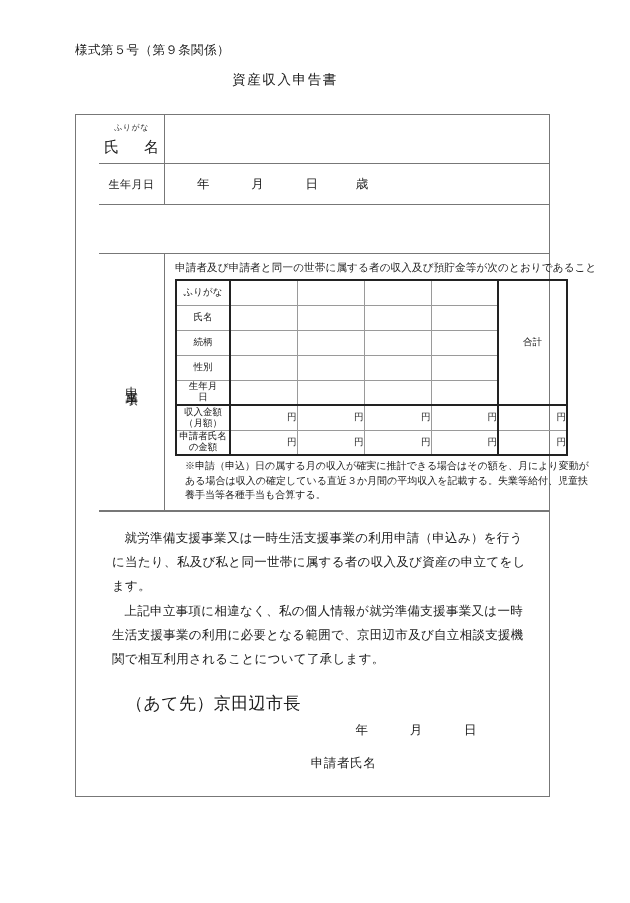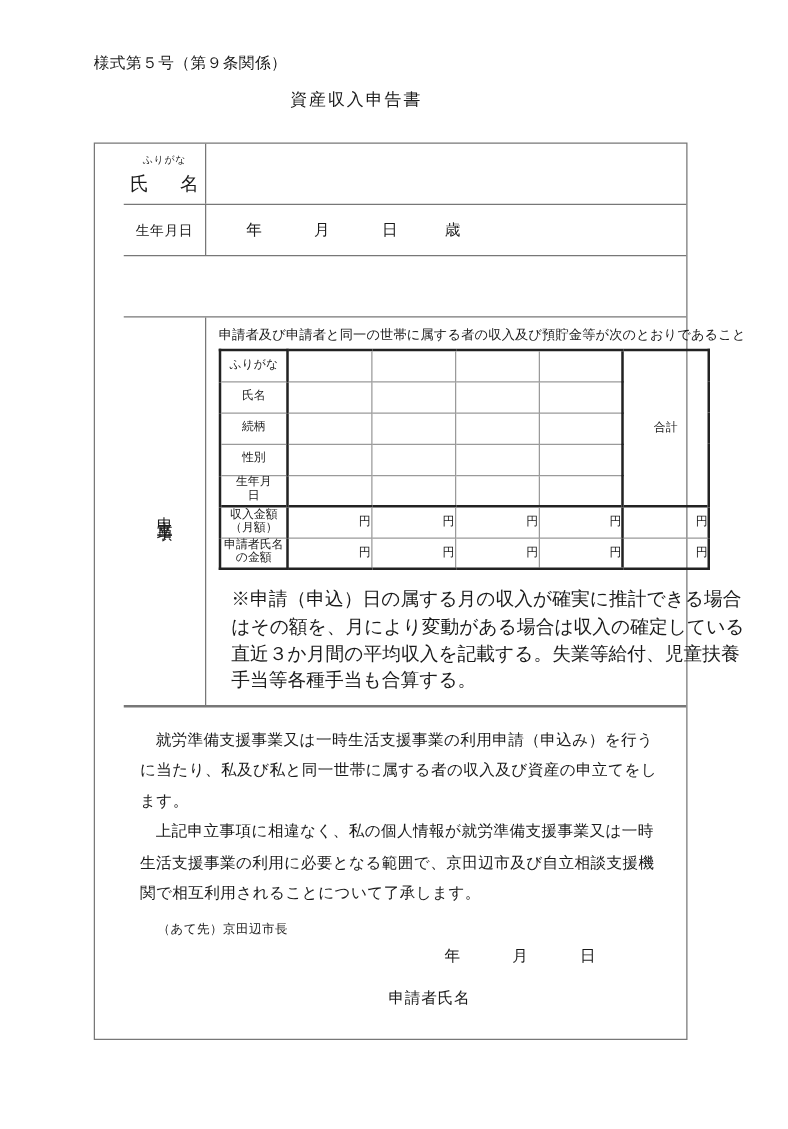--- a/index.html
+++ b/index.html
@@ -192,42 +192,42 @@
     text-align: right;
     padding-right: 5px;
     font-size: 9.5px;
     height: 33px;
     border-left: 2px solid #222222 !important;
     border-right: 2px solid #222222 !important;
   }
   td.hdr-money { height: 33px; }
 
   .table-note {
-    font-size: 15px;
+    font-size: 10px;
     line-height: 1.45;
-    margin-top: 14px;
+    margin-top: 3px;
     padding-left: 12px;
     text-indent: 0;
     letter-spacing: 0px;
   }
 
   
   .statement {
     padding: 14px 16px 10px 13px;
   }
   .para {
     font-size: 12.5px;
     line-height: 1.95;
     text-indent: 1em;
     letter-spacing: 0.3px;
     margin: 0;
   }
   .addressee {
-    font-size: 10px;
-    margin-top: 10px;
+    font-size: 17px;
+    margin-top: 20px;
     padding-left: 14px;
     letter-spacing: 0.4px;
   }
   .date-line {
     font-size: 12.5px;
     margin-top: 7px;
     text-align: right;
     padding-right: 56px;
     letter-spacing: 0.5px;
     white-space: nowrap;

